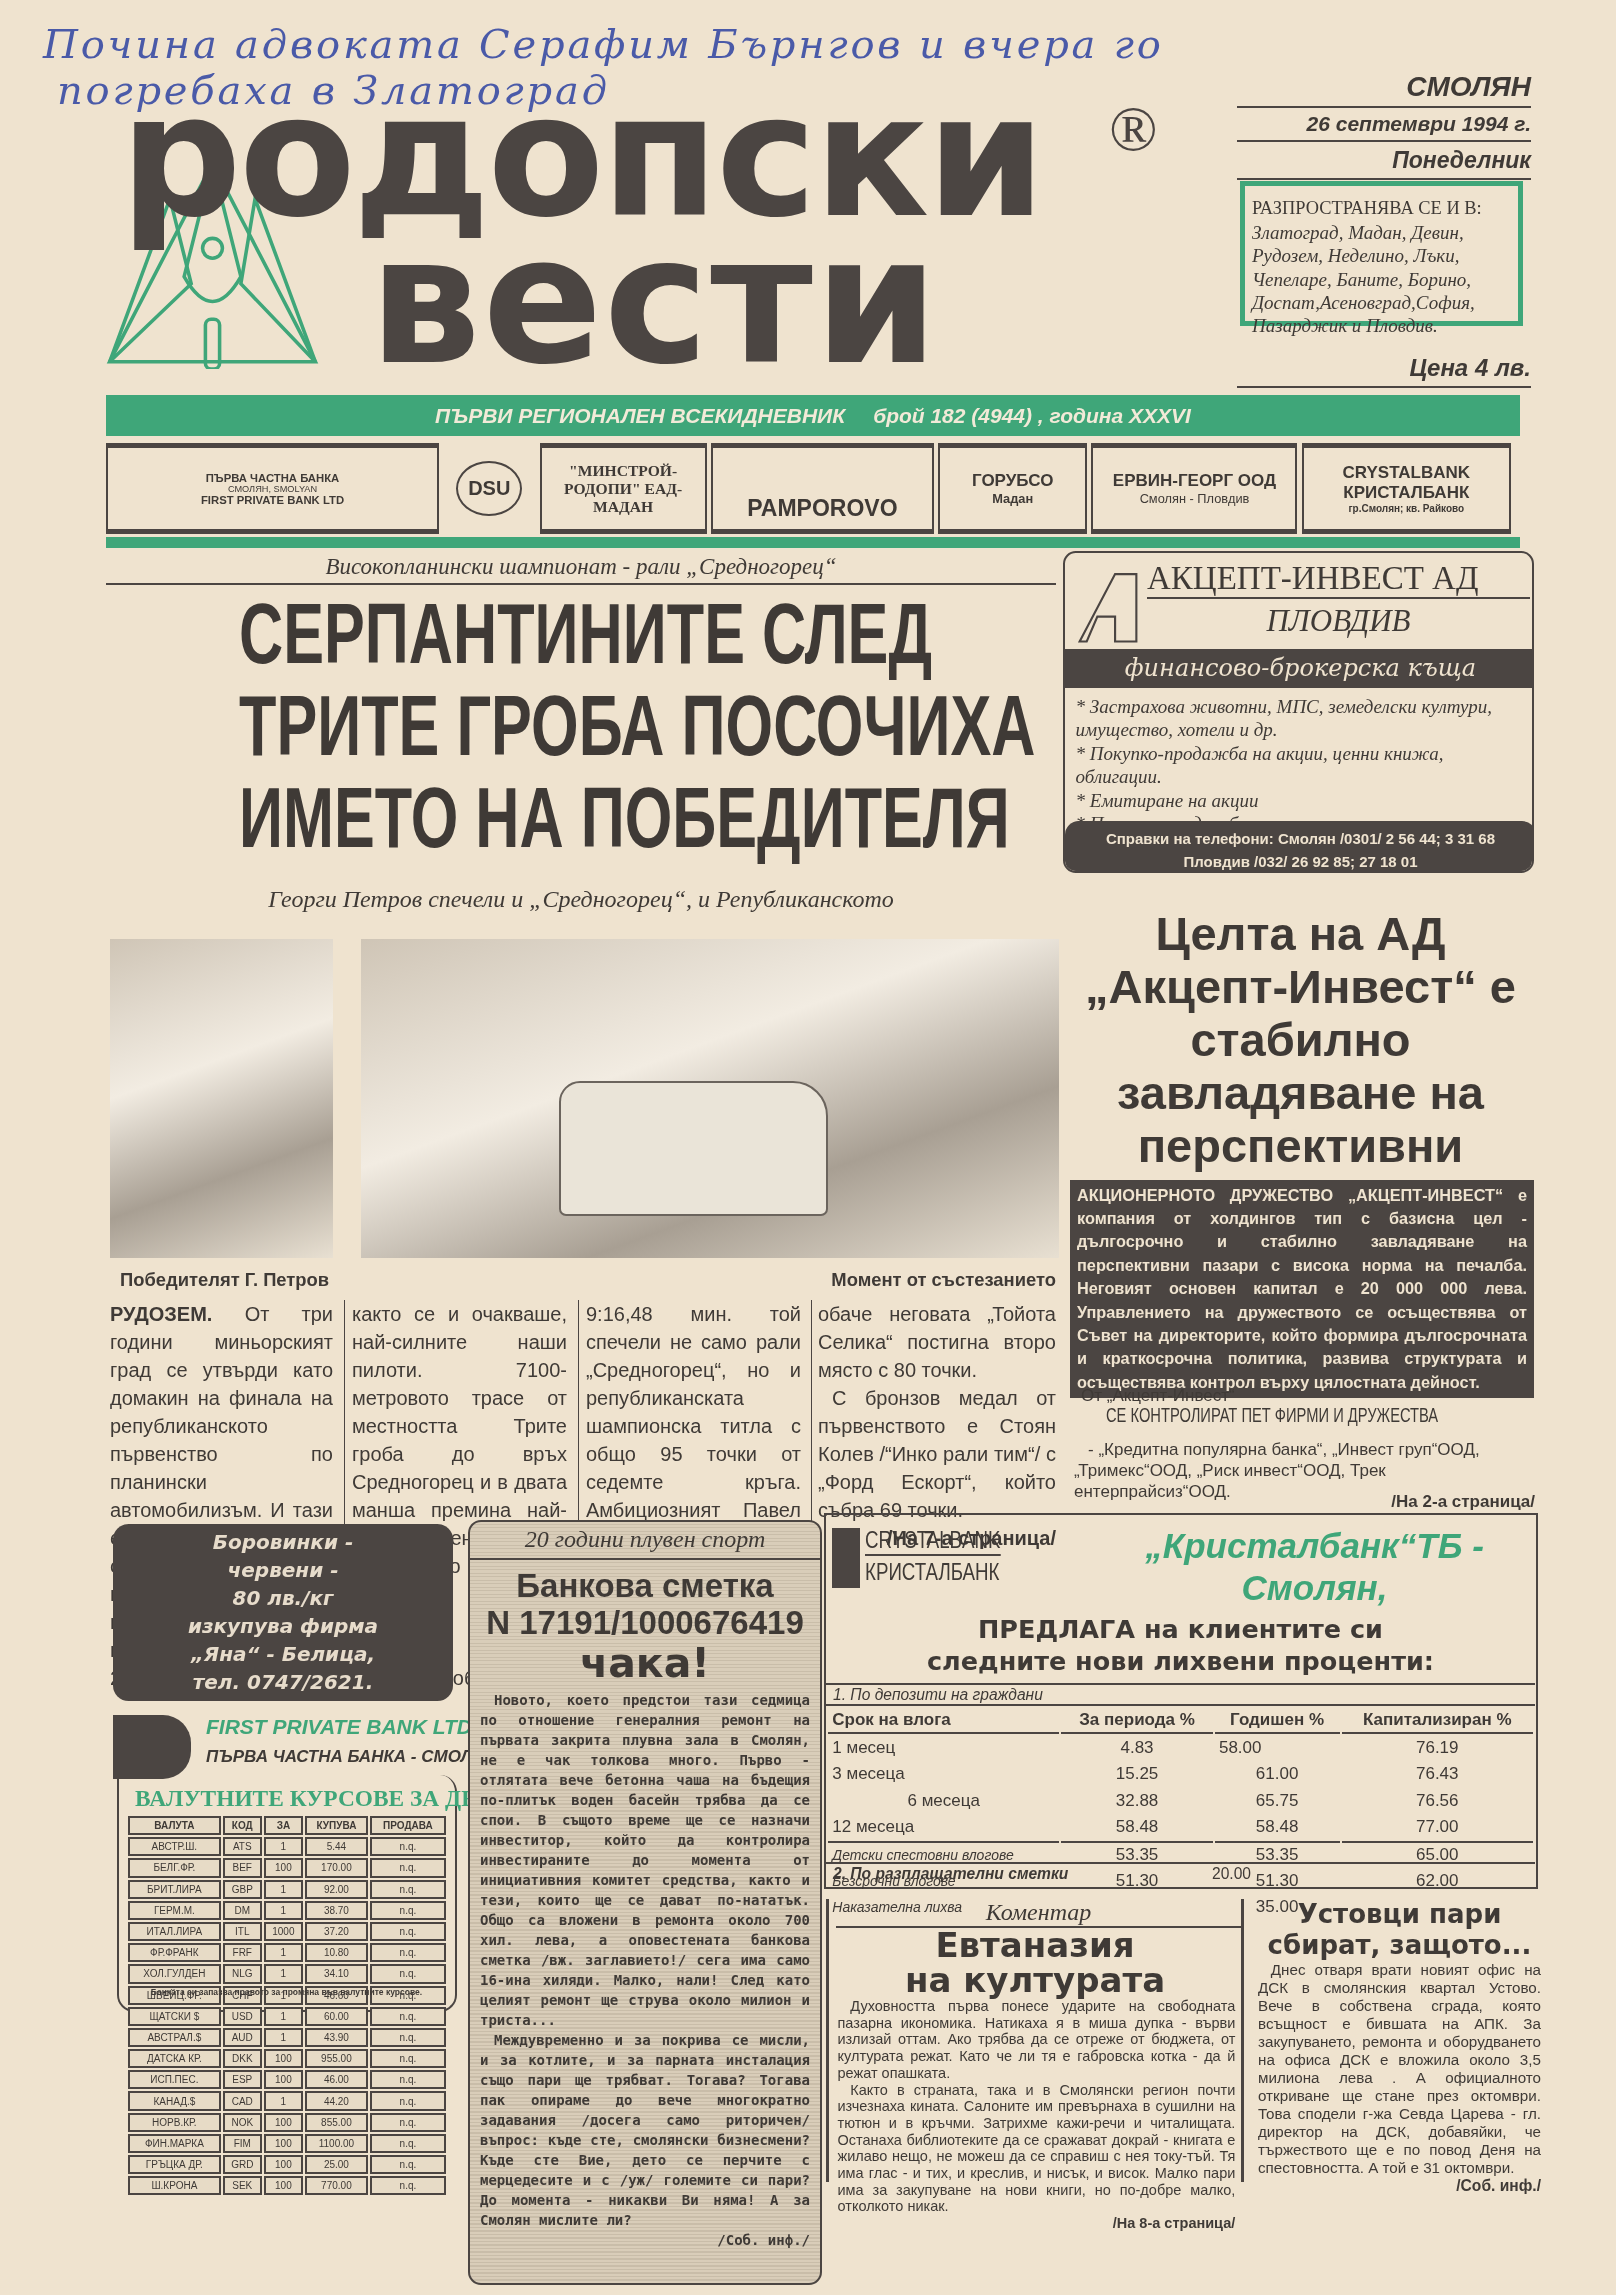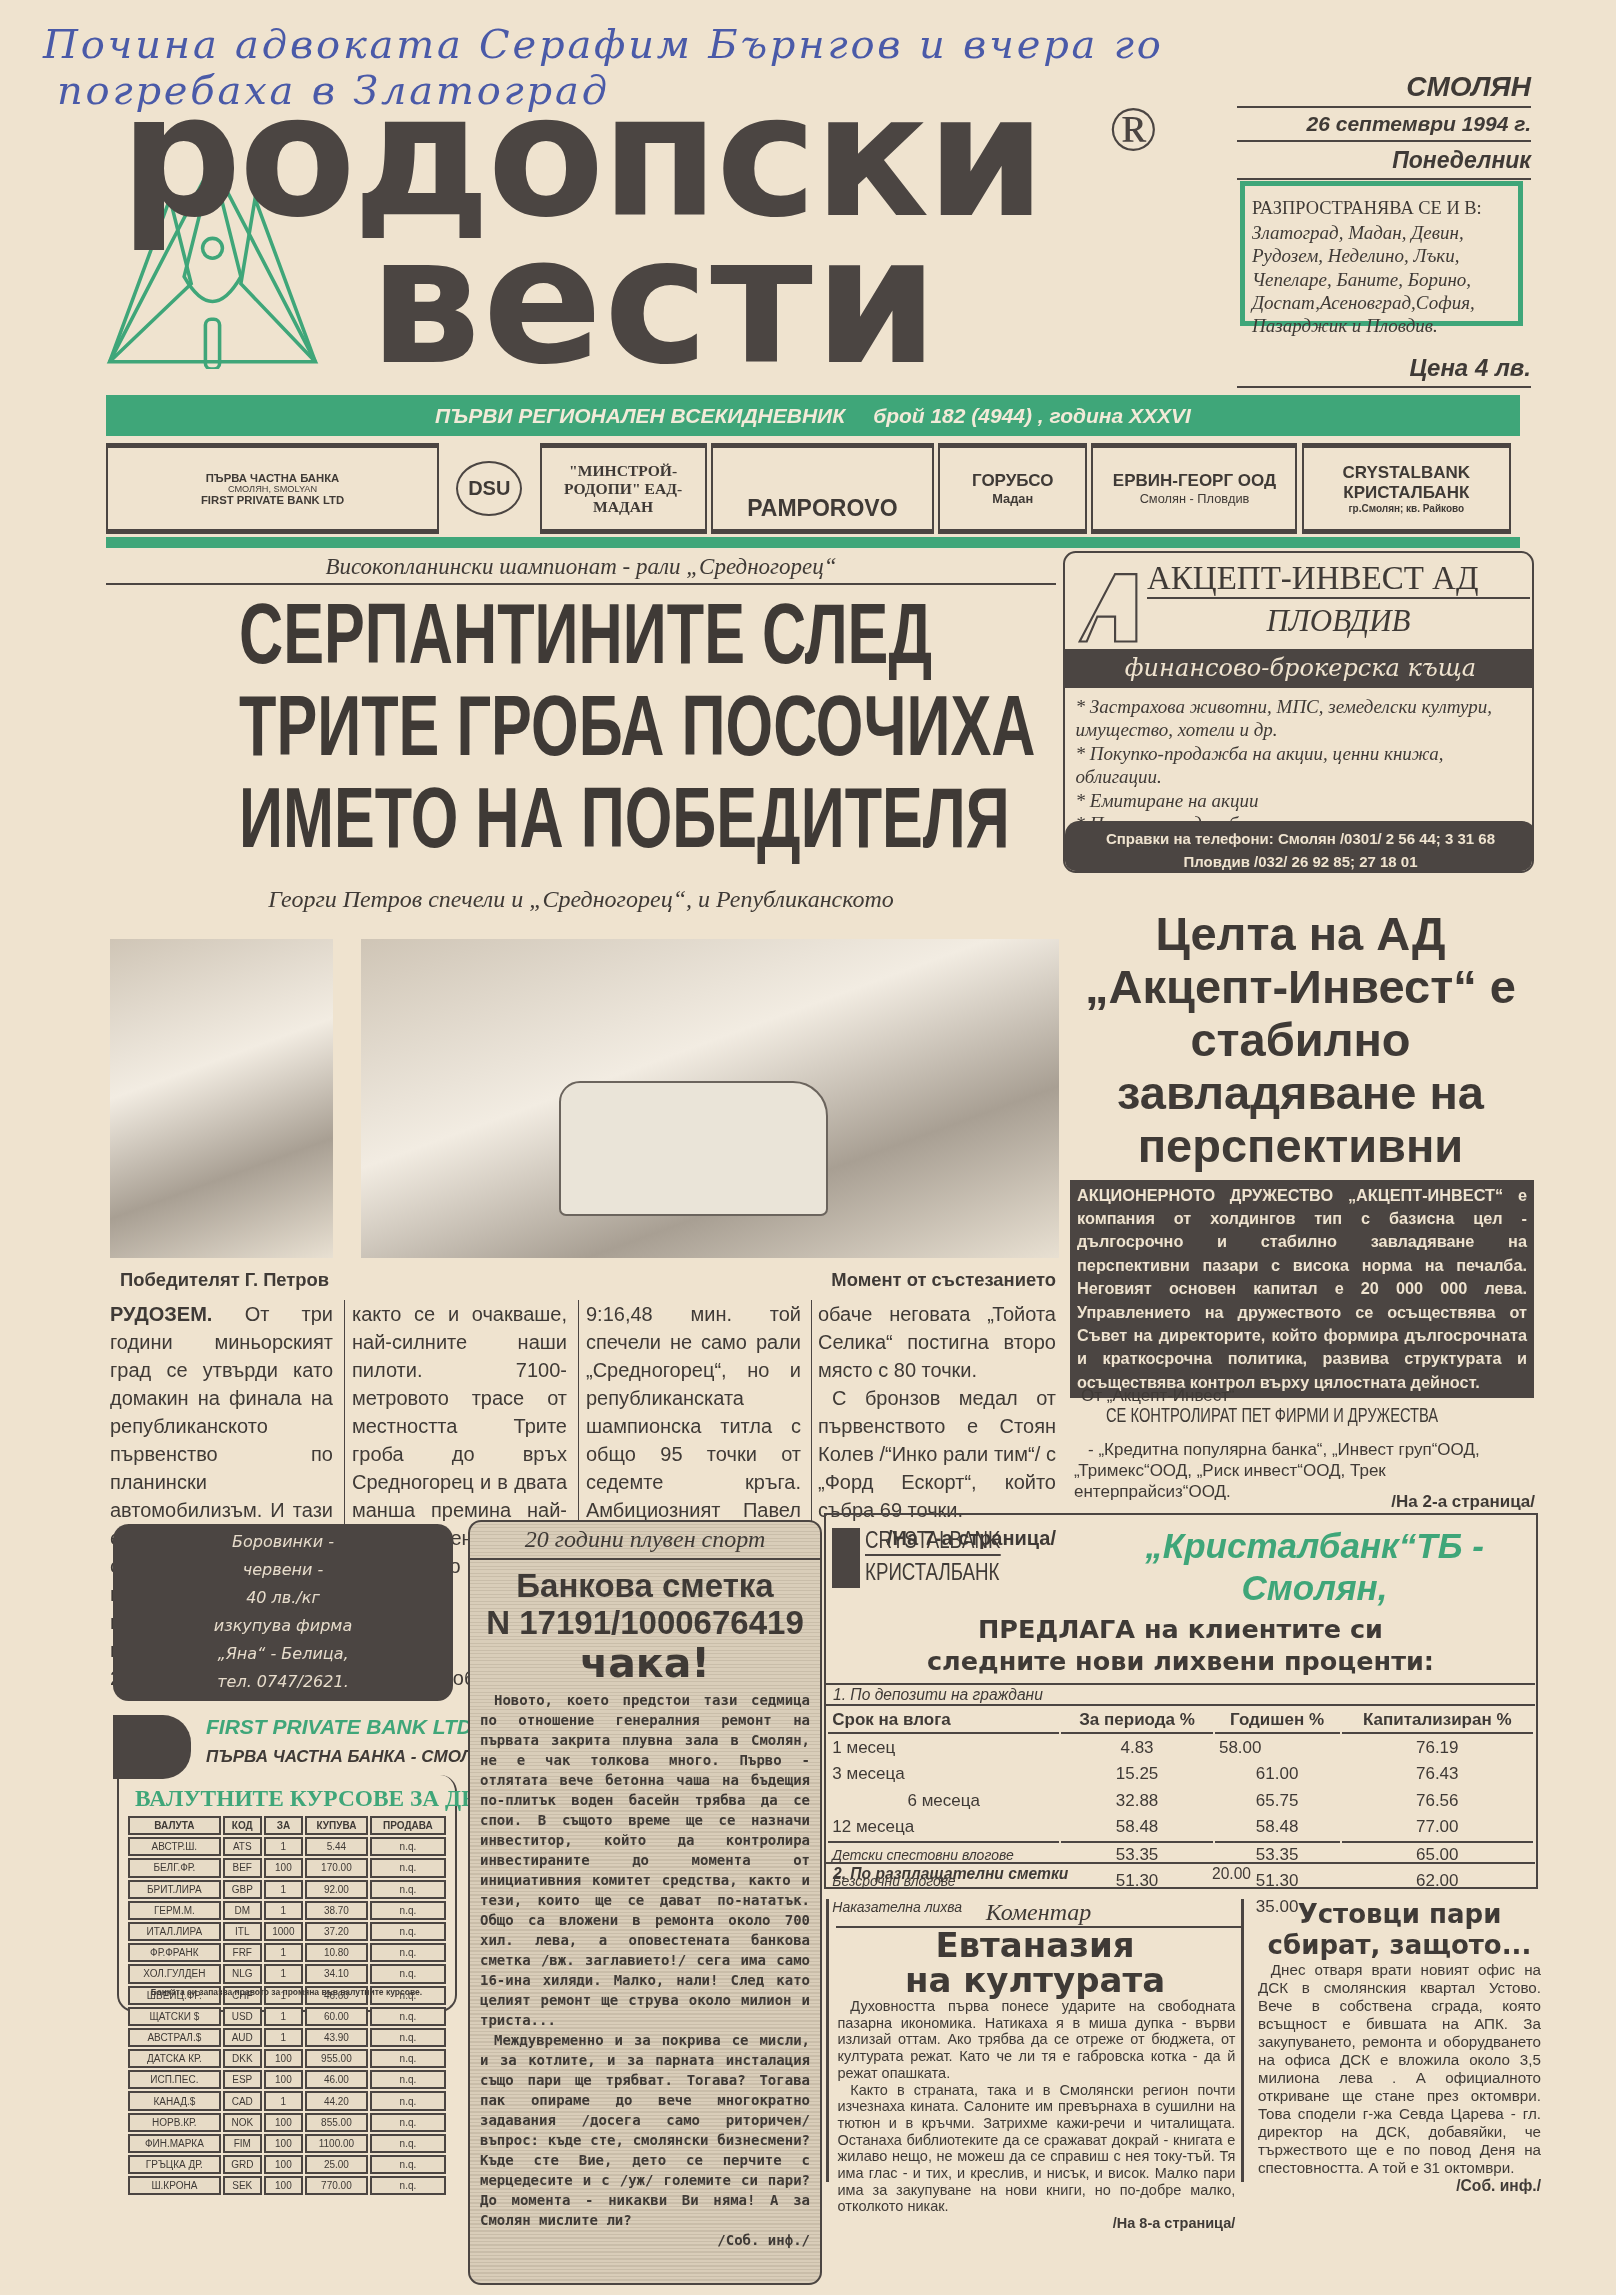--- a/index.html
+++ b/index.html
@@ -129,24 +129,24 @@
   </div>
 </div>
 
 <div class="abs cond" style="left:1070px;top:907px;width:461px;font-size:47px;line-height:53px;text-align:center">Целта на АД „Акцепт-Инвест“ е стабилно завладяване на перспективни пазари с висока печалба</div>
 <div class="abs" style="left:1070px;top:1180px;width:464px;background:#4b4542;color:#efe3cf;font-weight:bold;font-size:16.3px;line-height:23.4px;padding:3.5px 7px;text-align:justify">АКЦИОНЕРНОТО ДРУЖЕСТВО „АКЦЕПТ-ИНВЕСТ“ е компания от холдингов тип с базисна цел - дългосрочно и стабилно завладяване на перспективни пазари с висока норма на печалба. Неговият основен капитал е 20 000 000 лева. Управлението на дружеството се осъществява от Съвет на директорите, който формира дългосрочната и краткосрочна политика, развива структурата и осъществява контрол върху цялостната дейност.</div>
 <div class="abs" style="left:1081px;top:1386px;font-size:17px">От „Акцепт-Инвест“</div>
 <div class="abs" style="left:1106px;top:1403px;font-family:'Liberation Sans',sans-serif;font-size:21px;transform:scaleX(0.7);transform-origin:left top;white-space:nowrap">СЕ КОНТРОЛИРАТ ПЕТ ФИРМИ И ДРУЖЕСТВА</div>
 <div class="abs" style="left:1074px;top:1439px;width:461px;font-size:17px;line-height:21px;text-indent:14px">- „Кредитна популярна банка“, „Инвест груп“ООД, „Тримекс“ООД, „Риск инвест“ООД, Трек ентерпрайсиз“ООД.</div>
 <div class="abs" style="left:1347px;top:1492px;width:188px;text-align:right;font-weight:bold;font-size:17px">/На 2-а страница/</div>
 
-<div class="abs" style="left:113px;top:1524px;width:340px;height:177px;background:#4b4542;border-radius:15.6px;color:#e7dccb;text-align:center;font-weight:normal;font-style:italic;font-size:16px;line-height:28px;padding-top:3.5px;font-family:'DejaVu Sans',sans-serif">
+<div class="abs" style="left:113px;top:1524px;width:340px;height:177px;background:#4b4542;border-radius:15.6px;color:#e7dccb;text-align:center;font-weight:bold;font-style:italic;font-size:20px;line-height:28px;padding-top:3.5px;font-family:'DejaVu Sans',sans-serif">
   <div>Боровинки -</div>
   <div>червени -</div>
-  <div>40 лв./кг</div>
+  <div>80 лв./кг</div>
   <div>изкупува фирма</div>
   <div>„Яна“ - Белица,</div>
   <div>тел. 0747/2621.</div>
 </div>
 
 <div class="abs" style="left:113px;top:1715px;width:78px;height:64px;background:#4b4542;border-radius:0 28px 28px 0"></div>
 <div class="abs" style="left:206px;top:1715px;font-weight:bold;font-style:italic;font-size:21px;color:#3fa679">FIRST PRIVATE BANK LTD</div>
 <div class="abs" style="left:206px;top:1747px;font-weight:bold;font-style:italic;font-size:17px">ПЪРВА ЧАСТНА БАНКА - СМОЛЯН</div>
 <div class="abs" style="left:117px;top:1775px;width:340px;height:237px;border:2.8px solid #4b4542;border-top:none;border-radius:0 17px 17px 17px"></div>
 <div class="abs" style="left:135px;top:1785px;font-family:'Liberation Serif',serif;font-weight:bold;font-size:23.4px;color:#3fa679">ВАЛУТНИТЕ КУРСОВЕ ЗА ДЕНЯ</div>

